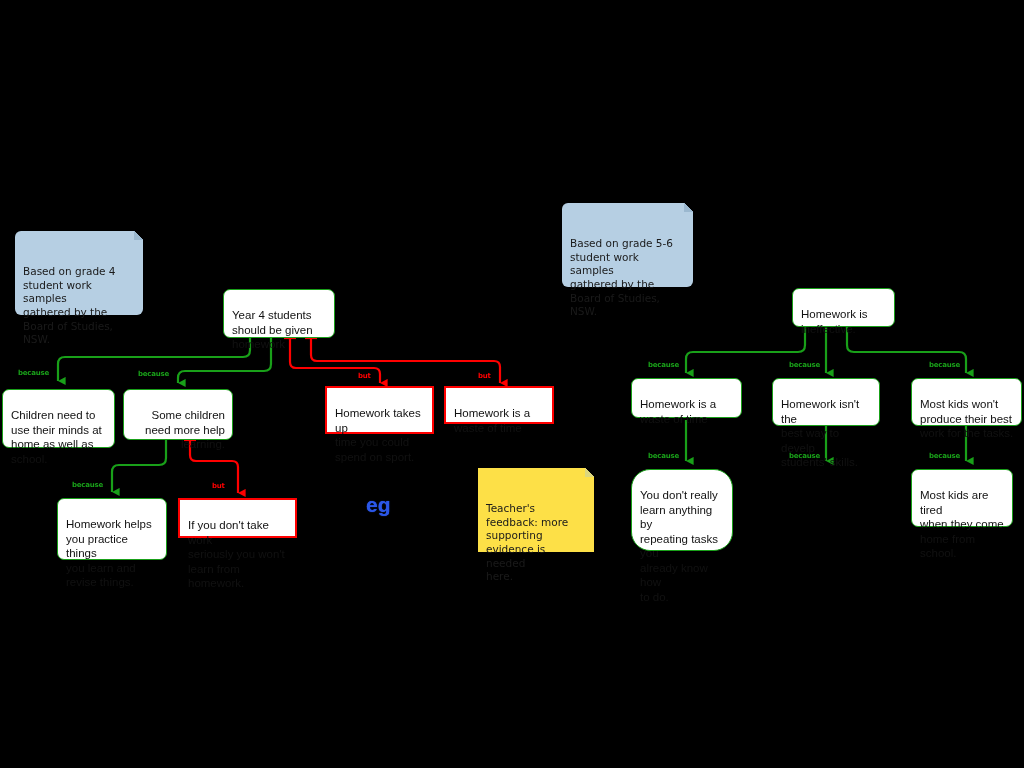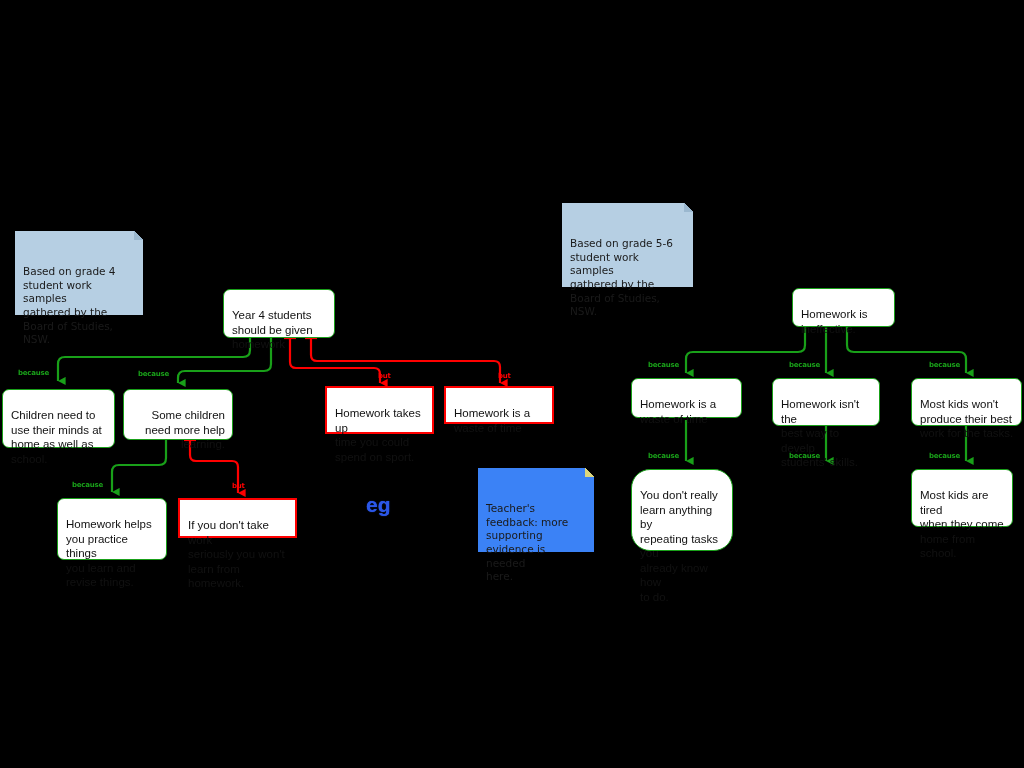--- a/index.html
+++ b/index.html
@@ -18,35 +18,35 @@
   .node.green{border:1.6px solid #19a019;border-radius:7px;}
   .node.red{border:2px solid #ff0000;border-radius:0;}
   .node .txt{display:block;white-space:pre-line;}
 
   .note{
     position:absolute;box-sizing:border-box;
     font-family:"DejaVu Sans", sans-serif;
     font-size:10.5px;line-height:13.6px;color:#1a1a1a;
     padding:7px 9px 6px 8px;white-space:pre-line;
   }
-  .note.blue{background:#b6cfe3;}
-  .note.yellow{background:#3b82f6;}
+  .note.blue{background:#b6cfe3;border-radius:6px;}
+  .note.yellow{background:#fde047;}
   .note .fold{
     position:absolute;right:0;top:0;width:9px;height:9px;
     background:linear-gradient(225deg,#000 0 48%,rgba(0,0,0,0) 48.5%);
   }
   .note.blue .fold{background:linear-gradient(225deg,#000 0 46%,#9bb8cf 46.5%);}
   .note.yellow .fold{background:linear-gradient(225deg,#000 0 46%,#dcd77e 46.5%);}
 
   .conlabel{
     position:absolute;font-family:"DejaVu Sans", sans-serif;
     font-size:7px;font-weight:bold;letter-spacing:-0.2px;
   }
   .conlabel.because{color:#19a019;}
-  .conlabel.but{color:#ff0000;margin-left:20px;}
+  .conlabel.but{color:#ff0000;}
 
   .eg{
     position:absolute;color:#2b57e8;font-weight:bold;font-size:21px;
     font-family:"Liberation Sans", sans-serif;letter-spacing:0px;
     text-shadow:0 0 1px #2b57e8;
   }
 </style>
 </head>
 <body>
 

